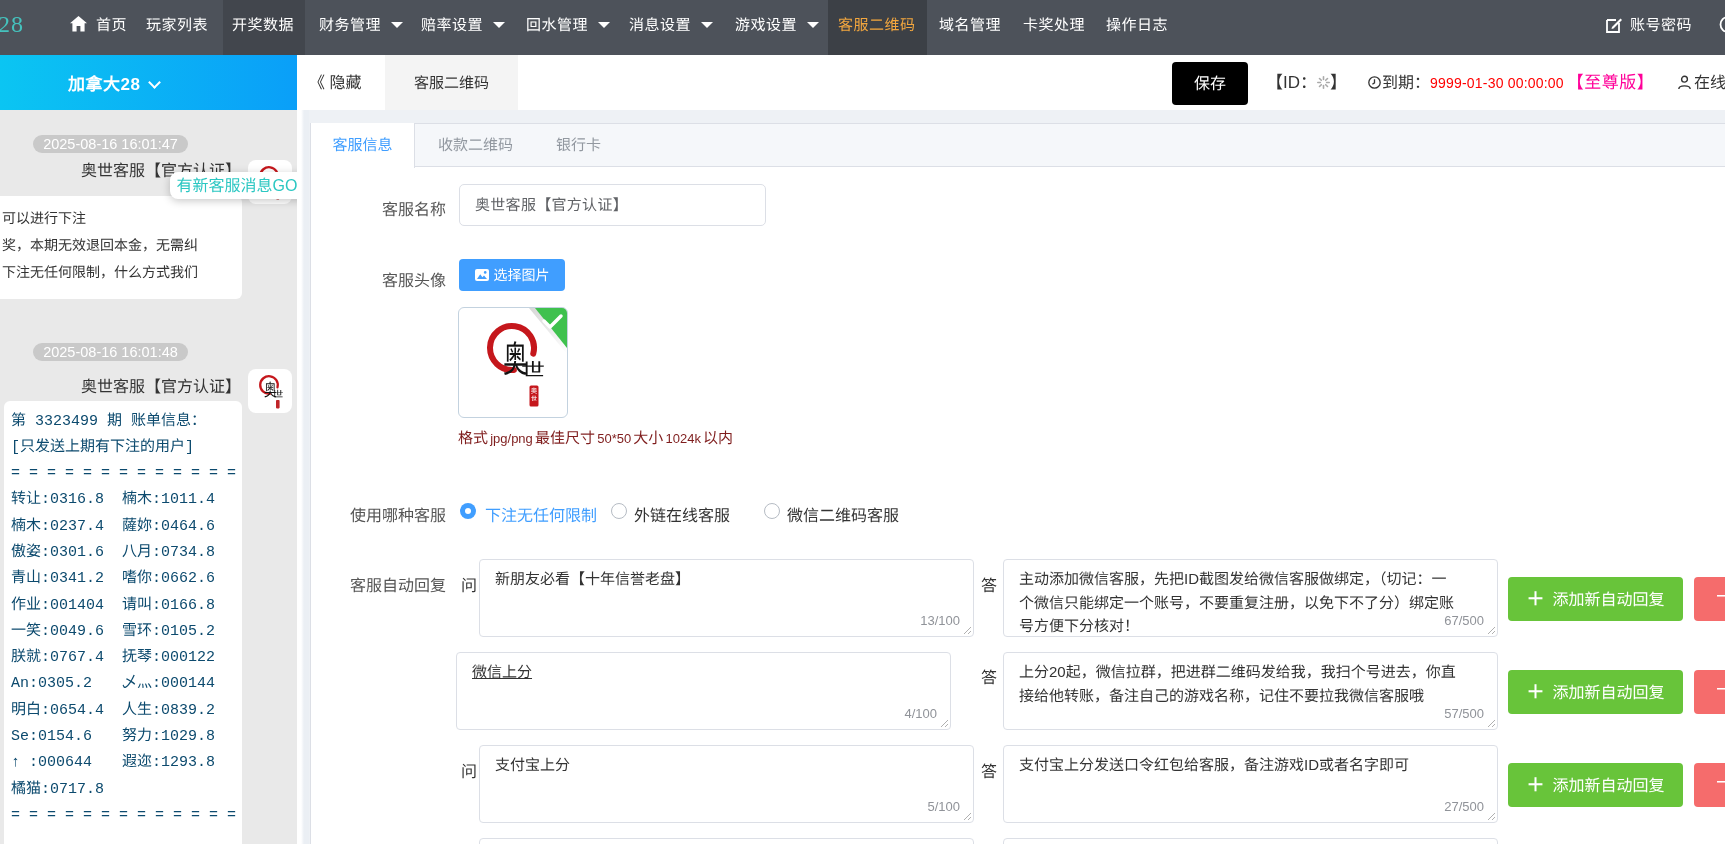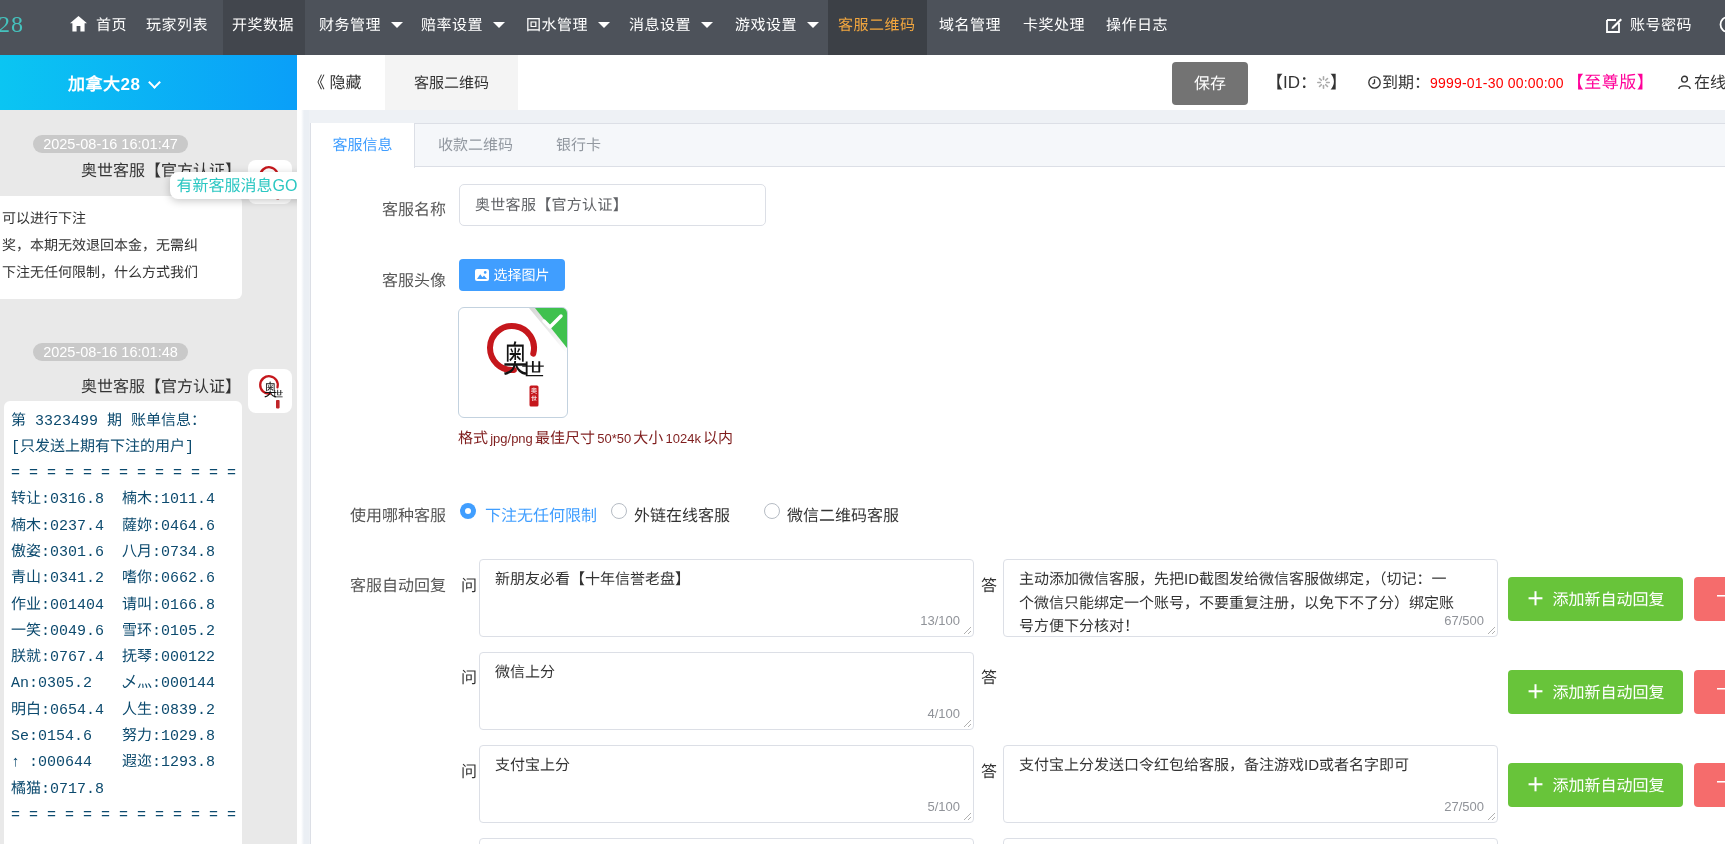--- a/index.html
+++ b/index.html
@@ -16,21 +16,21 @@
   .caret { display:inline-block; width:0; height:0; border-left:6px solid transparent; border-right:6px solid transparent; border-top:6.5px solid #fff; vertical-align:middle; margin-left:10px; margin-top:-2px; }
   #logo28 { position:absolute; left:-2px; top:11px; font-family:"Liberation Serif", serif; font-size:24px; color:#45c2bd; font-weight:normal; letter-spacing:1px; }
 
   
   #subhdr { position:absolute; left:0; top:55px; width:1725px; height:55px; background:#fff; }
   #sideblue { position:absolute; left:0; top:55px; width:297px; height:55px; background:linear-gradient(90deg,#0bc5f2,#0a9ff8); color:#fff; }
   #sideblue .t { position:absolute; left:68px; top:2px; line-height:55px; font-size:17px; font-weight:bold; letter-spacing:0.5px; }
   .chev { display:inline-block; width:9px; height:9px; border-right:2px solid #fff; border-bottom:2px solid #fff; transform:rotate(45deg); vertical-align:middle; margin-left:10px; margin-top:-6px; }
   #hidebtn { position:absolute; left:309px; top:55px; height:55px; line-height:55px; font-size:16px; color:#333; }
   #toptab { position:absolute; left:385px; top:55px; width:133px; height:55px; background:#f4f4f4; text-align:center; line-height:55px; font-size:15px; color:#333; }
-  #savebtn { position:absolute; left:1172px; top:62px; width:76px; height:43px; background:#737373; border-radius:4px; color:#fff; font-size:16px; text-align:center; line-height:43px; }
+  #savebtn { position:absolute; left:1172px; top:62px; width:76px; height:43px; background:#000000; border-radius:4px; color:#fff; font-size:16px; text-align:center; line-height:43px; }
   #idtxt { position:absolute; left:1266px; top:55px; height:55px; line-height:55px; font-size:17px; color:#333; }
   #expiry { position:absolute; left:1368px; top:55px; height:55px; line-height:55px; font-size:16px; color:#333; white-space:nowrap; }
   #expiry .d { color:#f00; font-size:14px; letter-spacing:0.2px; }
   #expiry .v { color:#ff0099; }
   #online { position:absolute; left:1677px; top:55px; height:55px; line-height:55px; font-size:16px; color:#333; white-space:nowrap; }
 
   
   #chat { position:absolute; left:0; top:110px; width:297px; height:734px; background:#e9e9e9; overflow:hidden; }
   .pill { position:absolute; left:33px; width:155px; height:18px; background:#c9c9c9; border-radius:9px; color:#fff; font-size:14.5px; text-align:center; line-height:18px; }
   .cname { position:absolute; left:0; width:241px; text-align:right; font-size:16px; color:#333; }
@@ -226,24 +226,27 @@
         <path d="M8 1 L1 8 M8 5 L5 8" stroke="#b0b0b0" stroke-width="1"></path>
       </svg></div>
   <div class="amark" style="top:572px;">答</div>
   <div class="ta" style="left:1003px;top:559px;">主动添加微信客服，先把ID截图发给微信客服做绑定，（切记：一<br>个微信只能绑定一个账号，不要重复注册，以免下不了分）绑定账<br>号方便下分核对！<span class="cnt">67/500</span><svg class="grip" width="9" height="9">
         <path d="M8 1 L1 8 M8 5 L5 8" stroke="#b0b0b0" stroke-width="1"></path>
       </svg></div>
   <div class="gbtn" style="top:577px;"><span class="plus">＋</span>添加新自动回复</div>
   <div class="rbtn" style="top:577px;">－</div>
 
   <div class="qmark" style="top:664px;">问</div>
-  <div class="ta" style="left:479px;top:652px;">微信上分<span class="cnt">4/100</span><svg class="grip" width="9" height="9">
+  <div class="ta" style="left:456px;top:652px;text-decoration:underline;">微信上分<span class="cnt">4/100</span><svg class="grip" width="9" height="9">
         <path d="M8 1 L1 8 M8 5 L5 8" stroke="#b0b0b0" stroke-width="1"></path>
       </svg></div>
   <div class="amark" style="top:664px;">答</div>
+  <div class="ta" style="left:1003px;top:652px;">上分20起，微信拉群，把进群二维码发给我，我扫个号进去，你直<br>接给他转账，备注自己的游戏名称，记住不要拉我微信客服哦<span class="cnt">57/500</span><svg class="grip" width="9" height="9">
+        <path d="M8 1 L1 8 M8 5 L5 8" stroke="#b0b0b0" stroke-width="1"></path>
+      </svg></div>
   <div class="gbtn" style="top:670px;"><span class="plus">＋</span>添加新自动回复</div>
   <div class="rbtn" style="top:670px;">－</div>
 
   <div class="qmark" style="top:758px;">问</div>
   <div class="ta" style="left:479px;top:745px;">支付宝上分<span class="cnt">5/100</span><svg class="grip" width="9" height="9">
         <path d="M8 1 L1 8 M8 5 L5 8" stroke="#b0b0b0" stroke-width="1"></path>
       </svg></div>
   <div class="amark" style="top:758px;">答</div>
   <div class="ta" style="left:1003px;top:745px;">支付宝上分发送口令红包给客服，备注游戏ID或者名字即可<span class="cnt">27/500</span><svg class="grip" width="9" height="9">
         <path d="M8 1 L1 8 M8 5 L5 8" stroke="#b0b0b0" stroke-width="1"></path>

